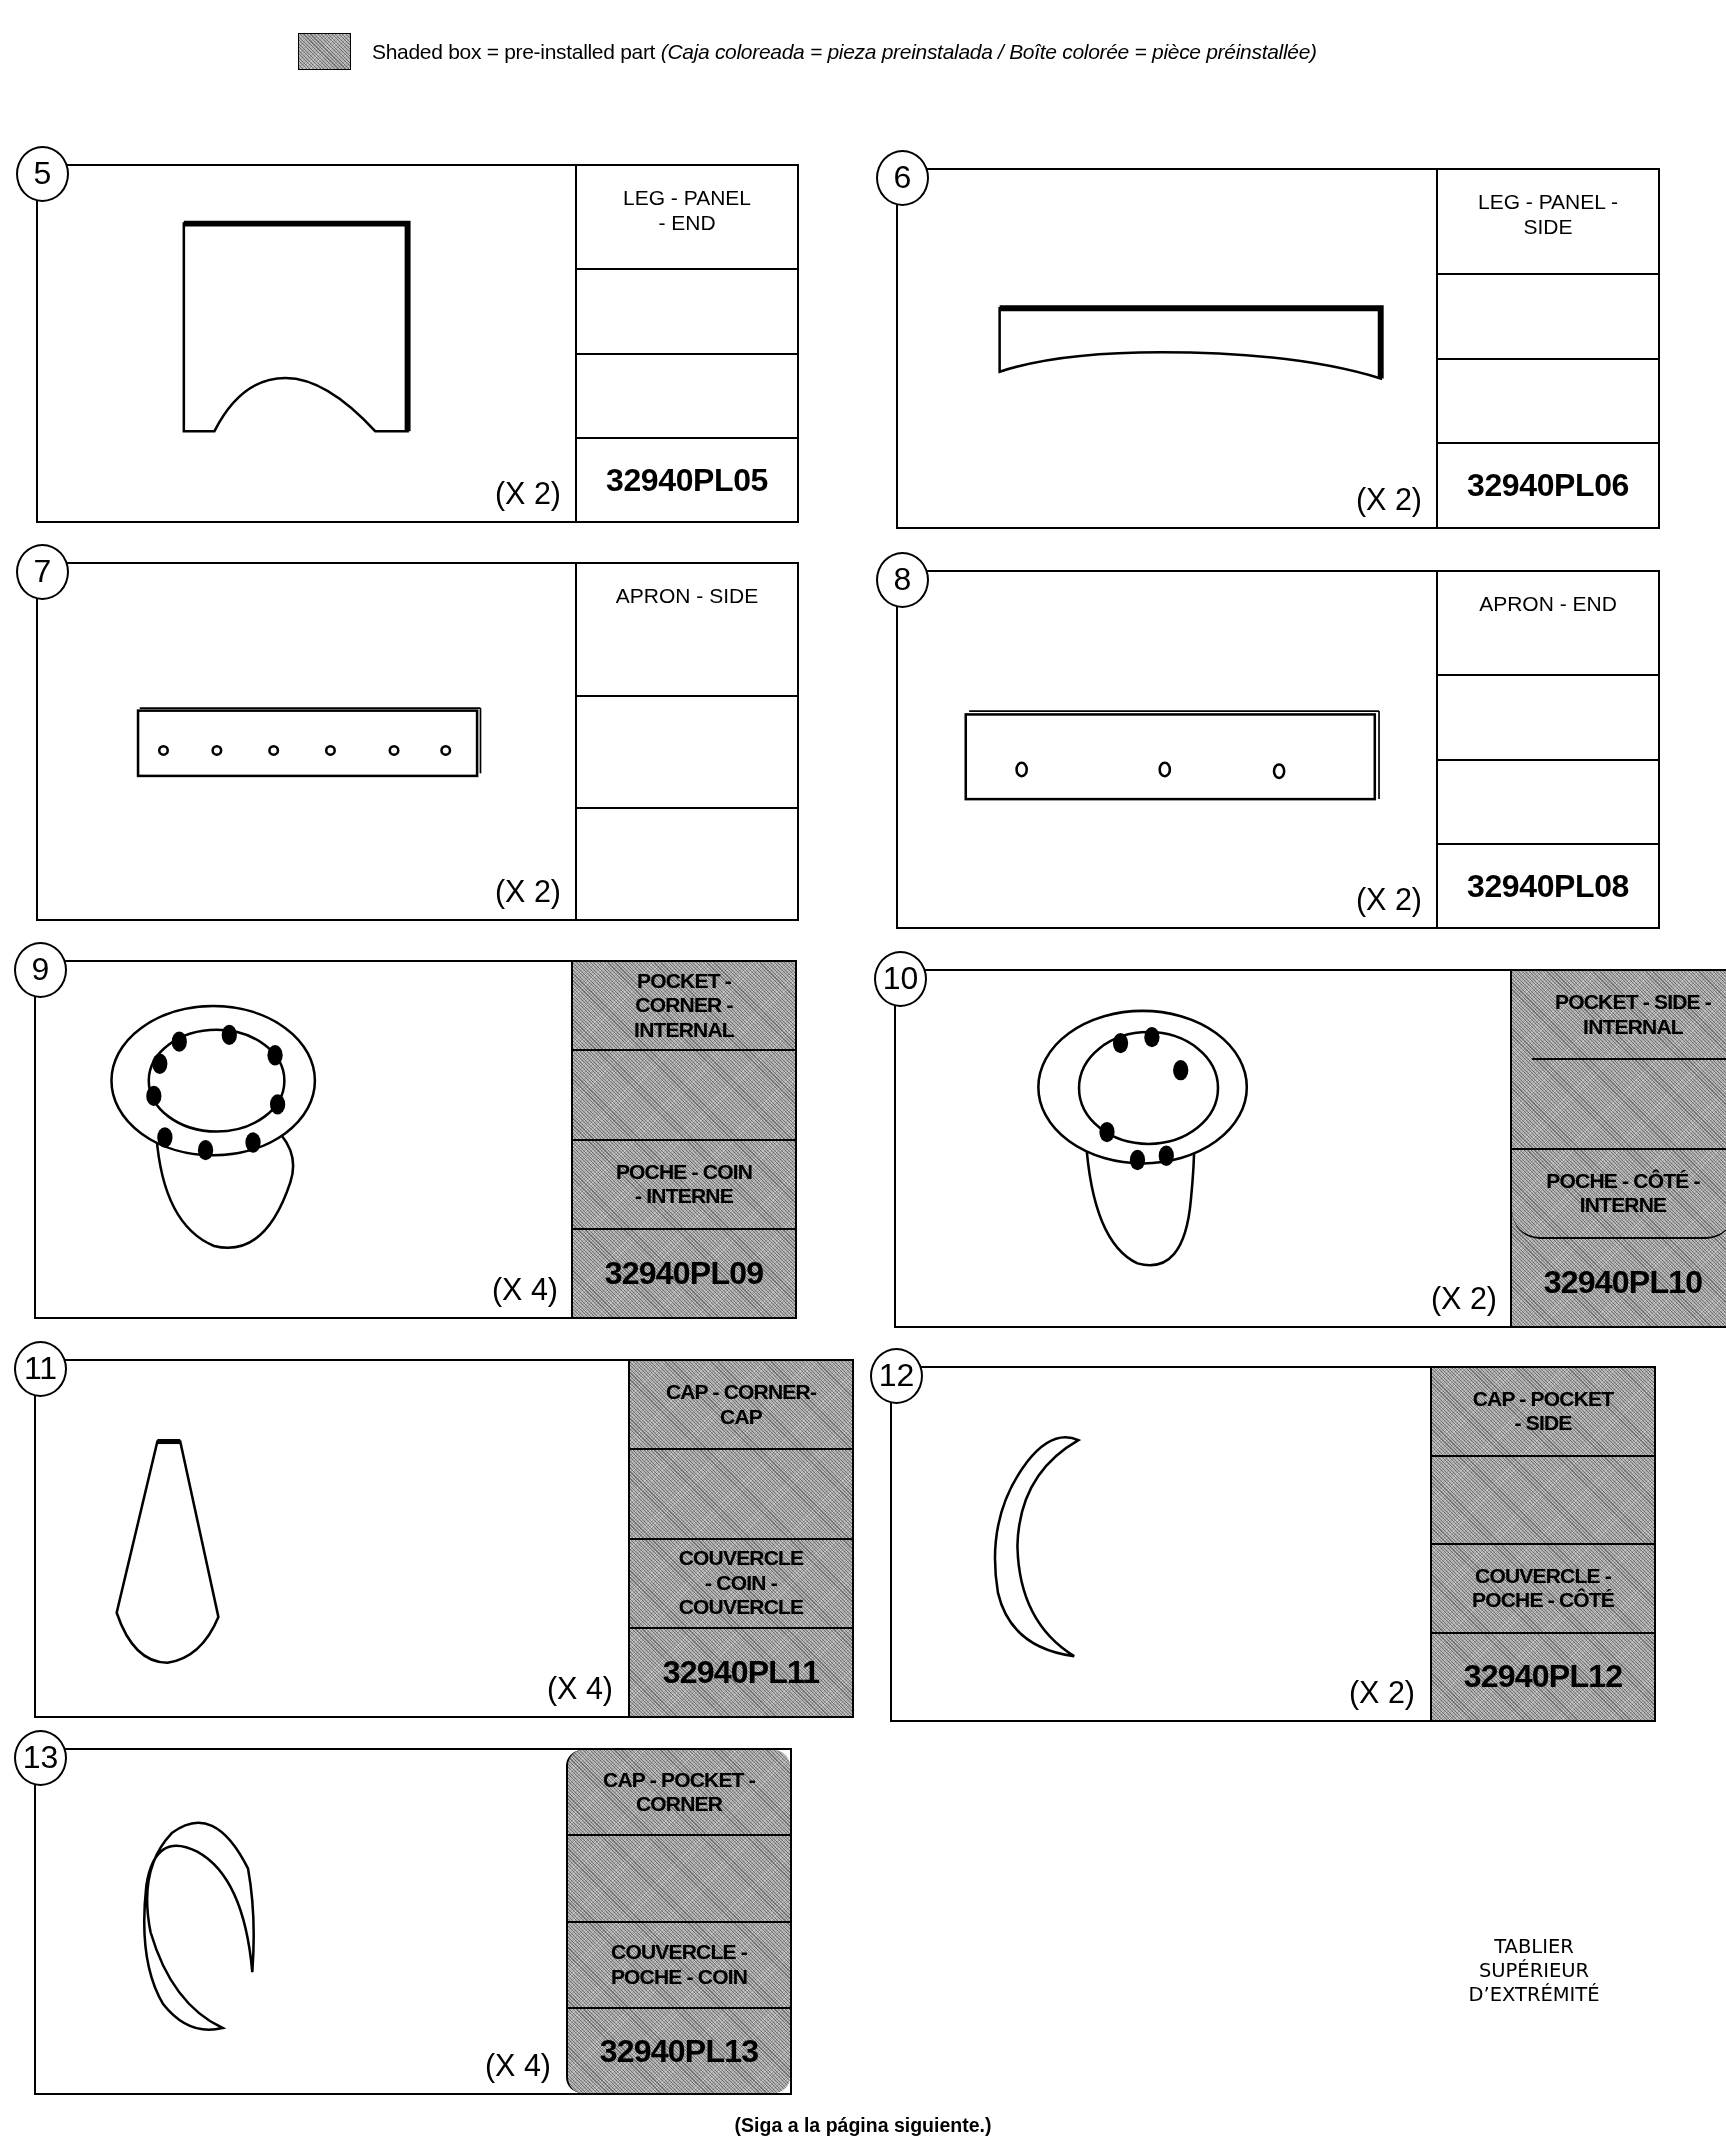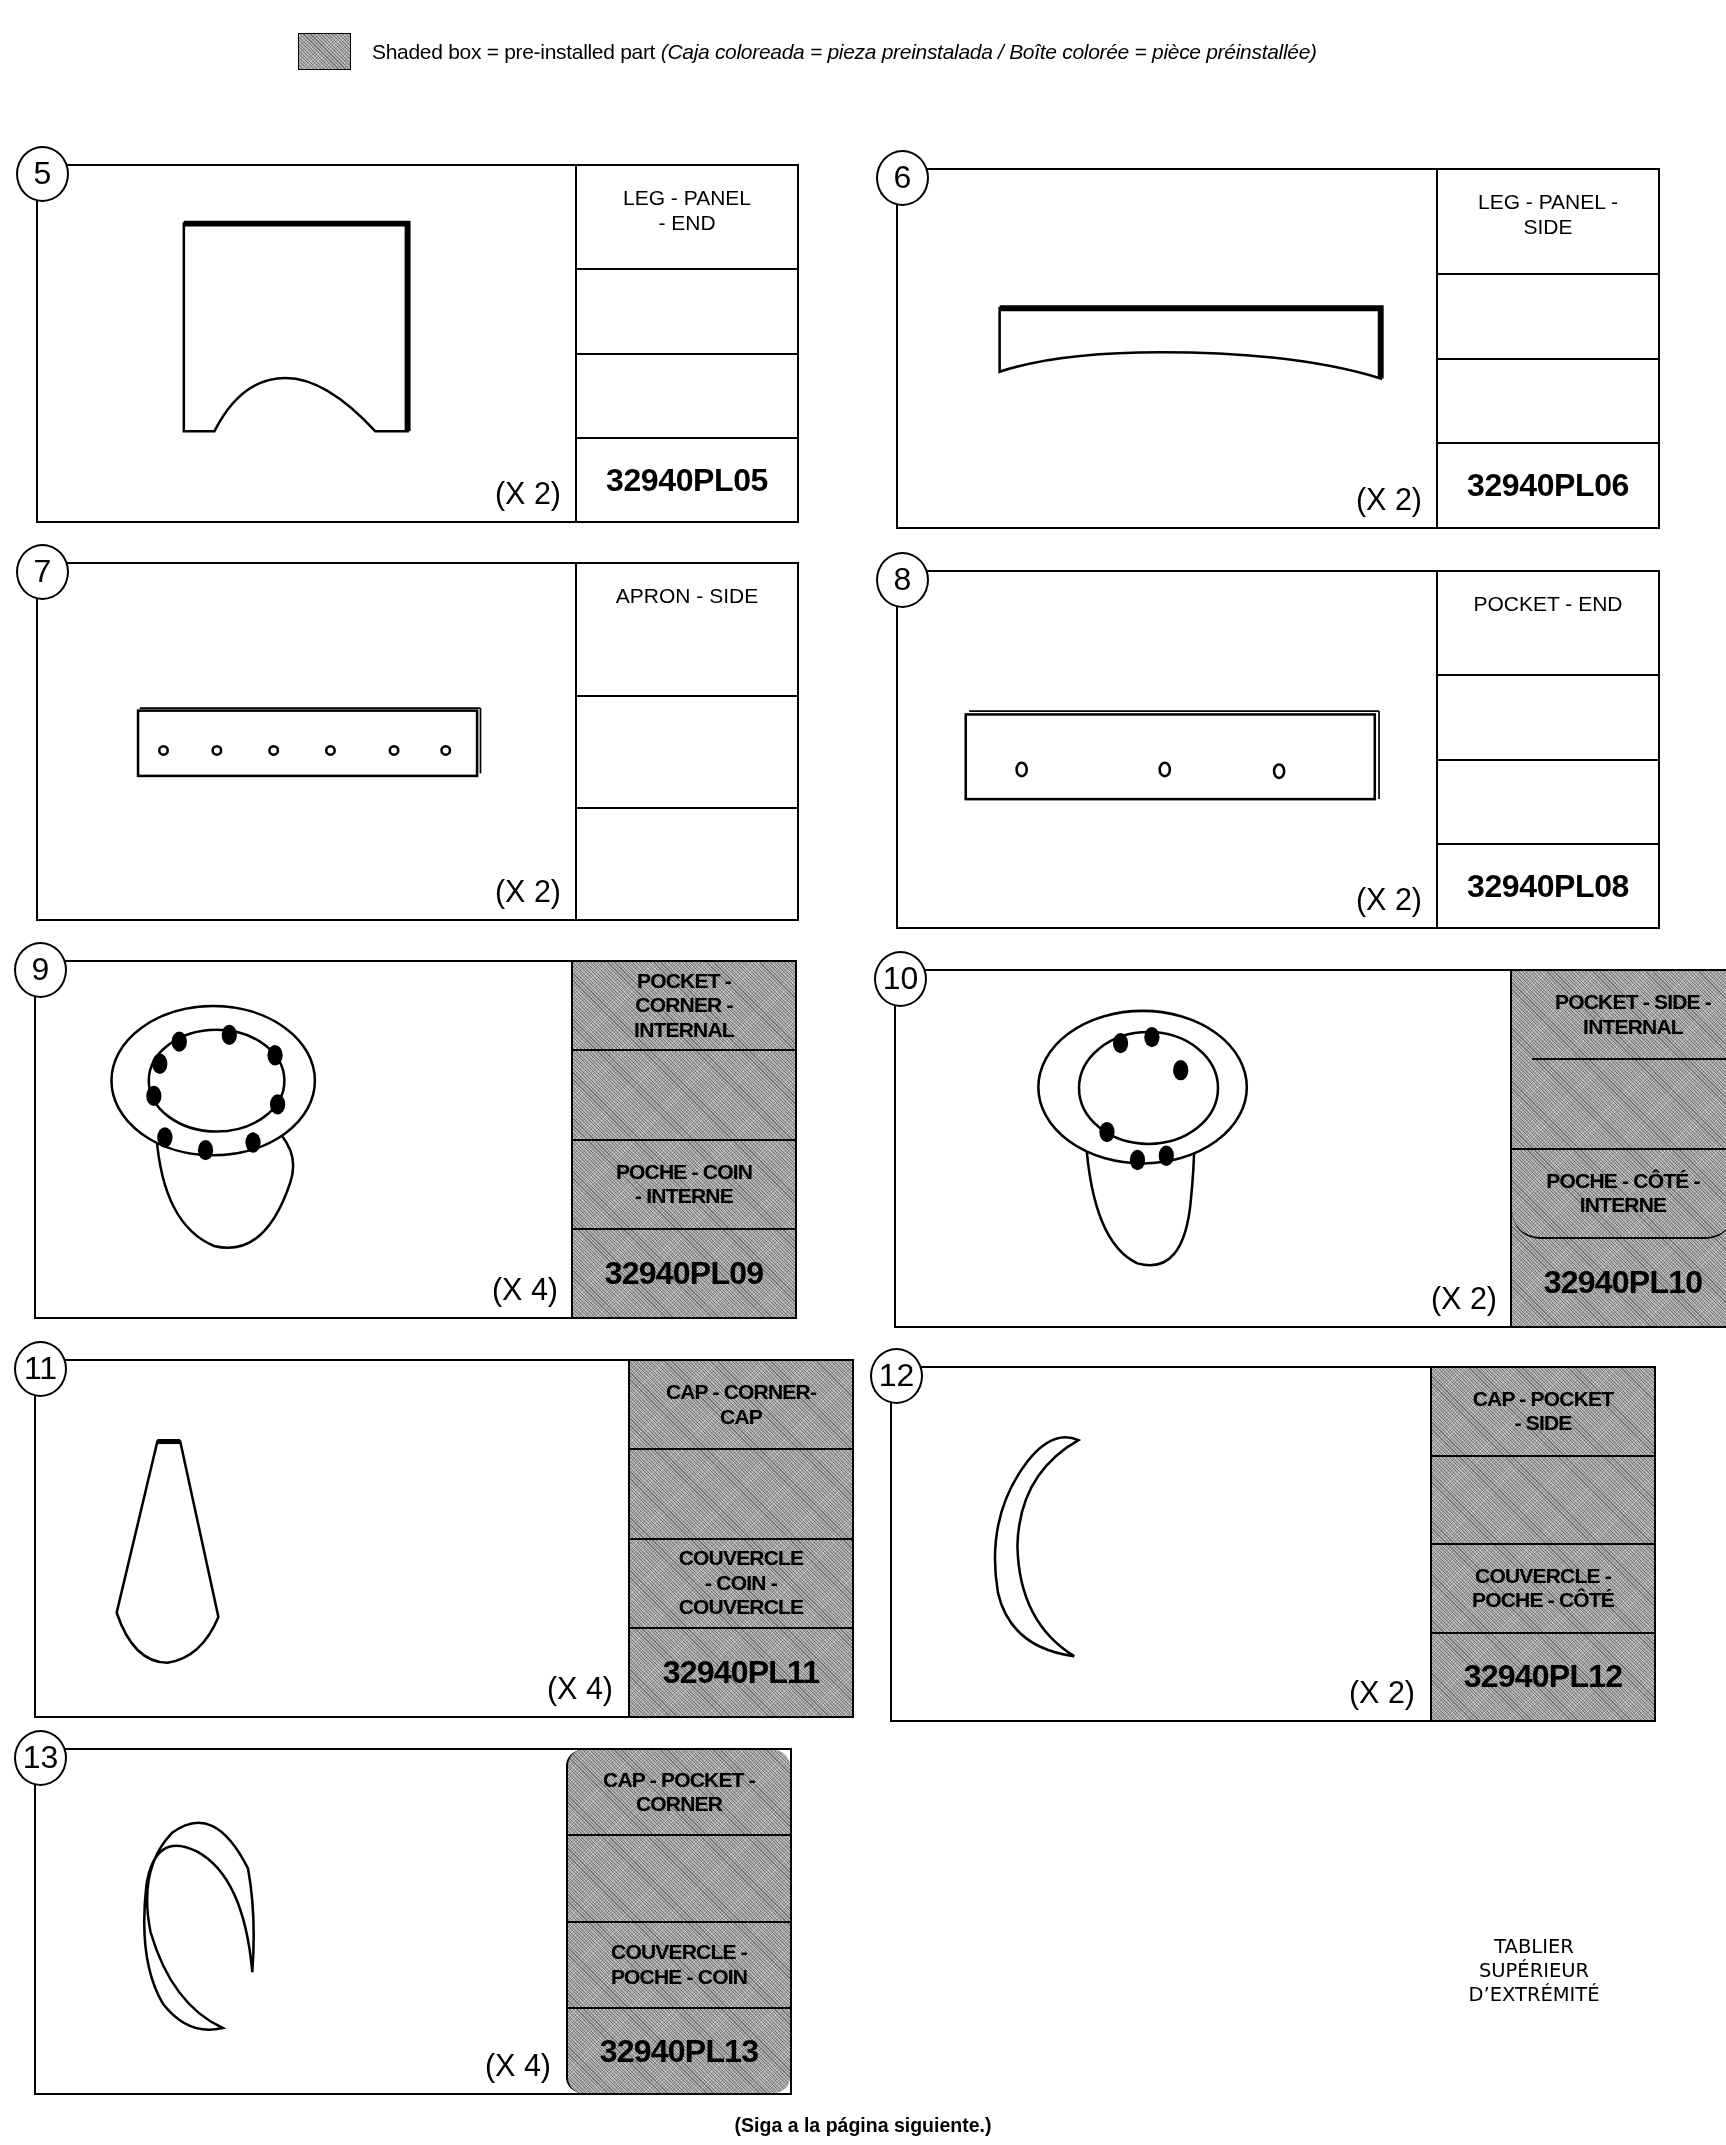--- a/index.html
+++ b/index.html
@@ -112,21 +112,21 @@
       <g fill="#fff" stroke="#000" stroke-width="3">
         <ellipse cx="146" cy="233" rx="6" ry="8"></ellipse>
           <ellipse cx="315" cy="233" rx="6" ry="8"></ellipse>
           <ellipse cx="450" cy="235" rx="6" ry="8"></ellipse>
       </g>
     </svg>
   </div>
   <div class="num">8</div>
   <div class="qty" style="right:236px;">(X 2)</div>
   <div class="labels" style="width:220px;">
-    <div class="cell top" style="white-space:pre-line;">POCKET - END</div>
+    <div class="cell top" style="white-space:pre-line;">APRON - END</div>
     <div class="cell"></div>
     <div class="cell" style="white-space:pre-line;"></div>
     <div class="cell code">32940PL08</div>
   </div>
 </div>
 
 <div class="part" style="left:34px;top:960px;width:763px;height:359px;">
   <div class="drawing" style="width:540px;">
     <svg width="540" height="356" viewBox="0 0 637 420">
       <path d="M142 205 Q150 310 210 335 Q270 350 300 260 Q310 230 290 205" fill="#fff" stroke="#000" stroke-width="3"></path>

